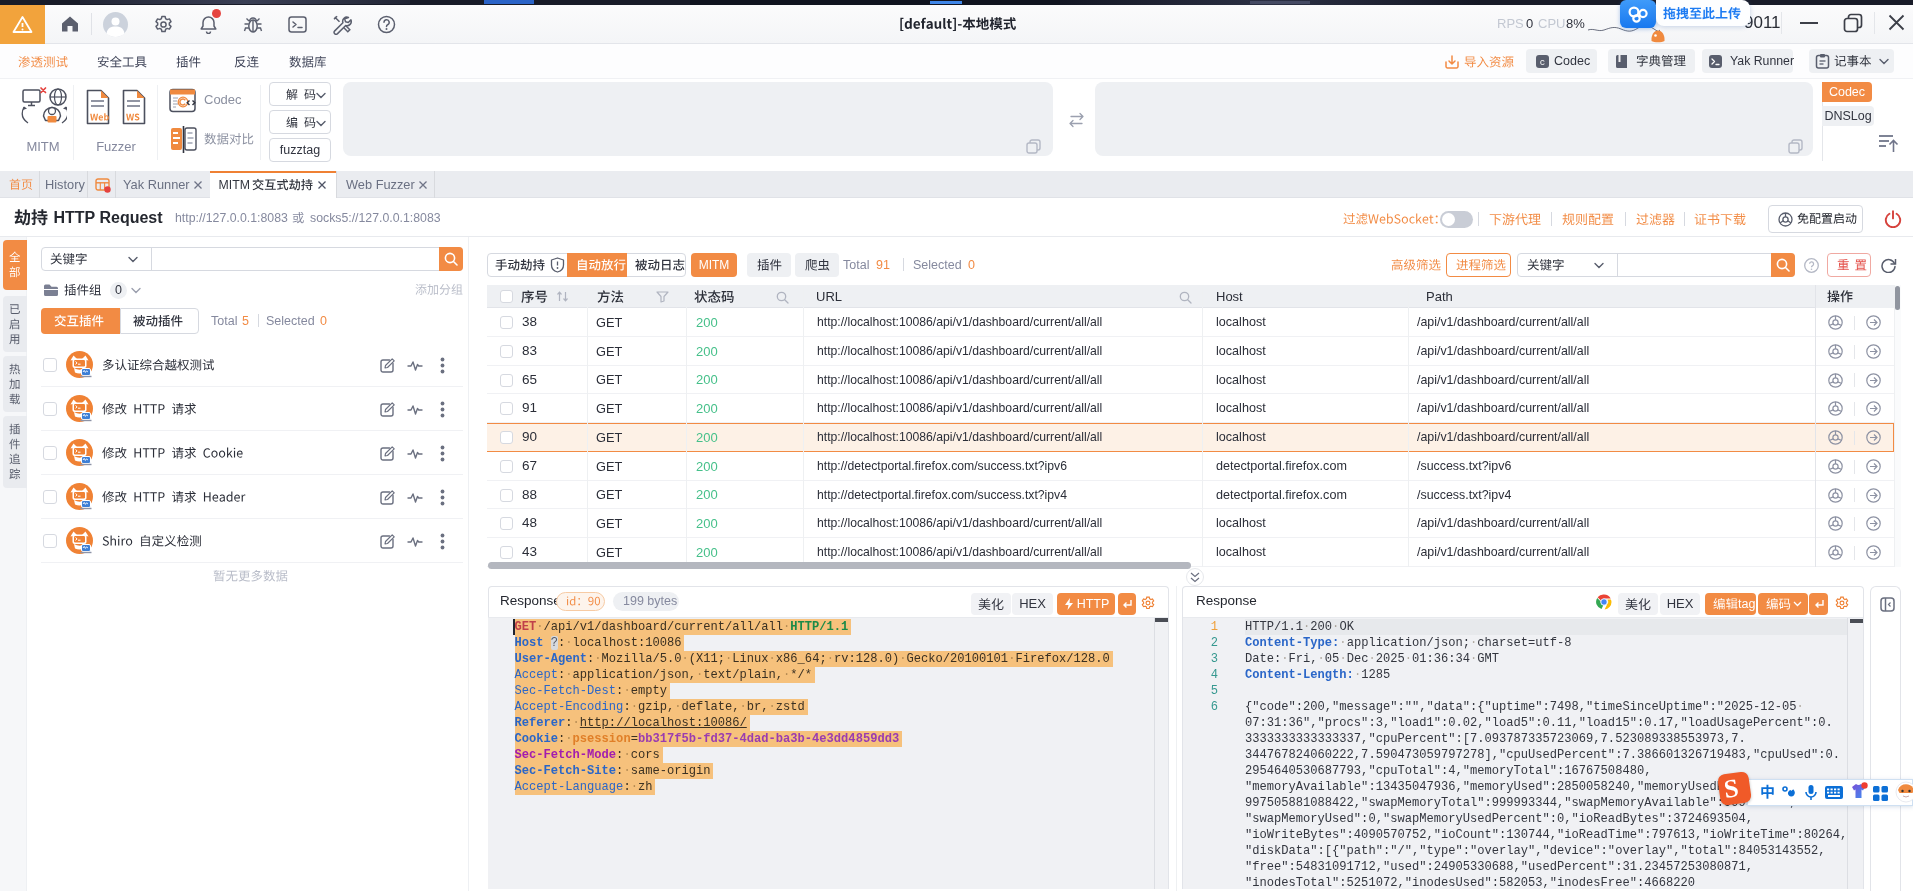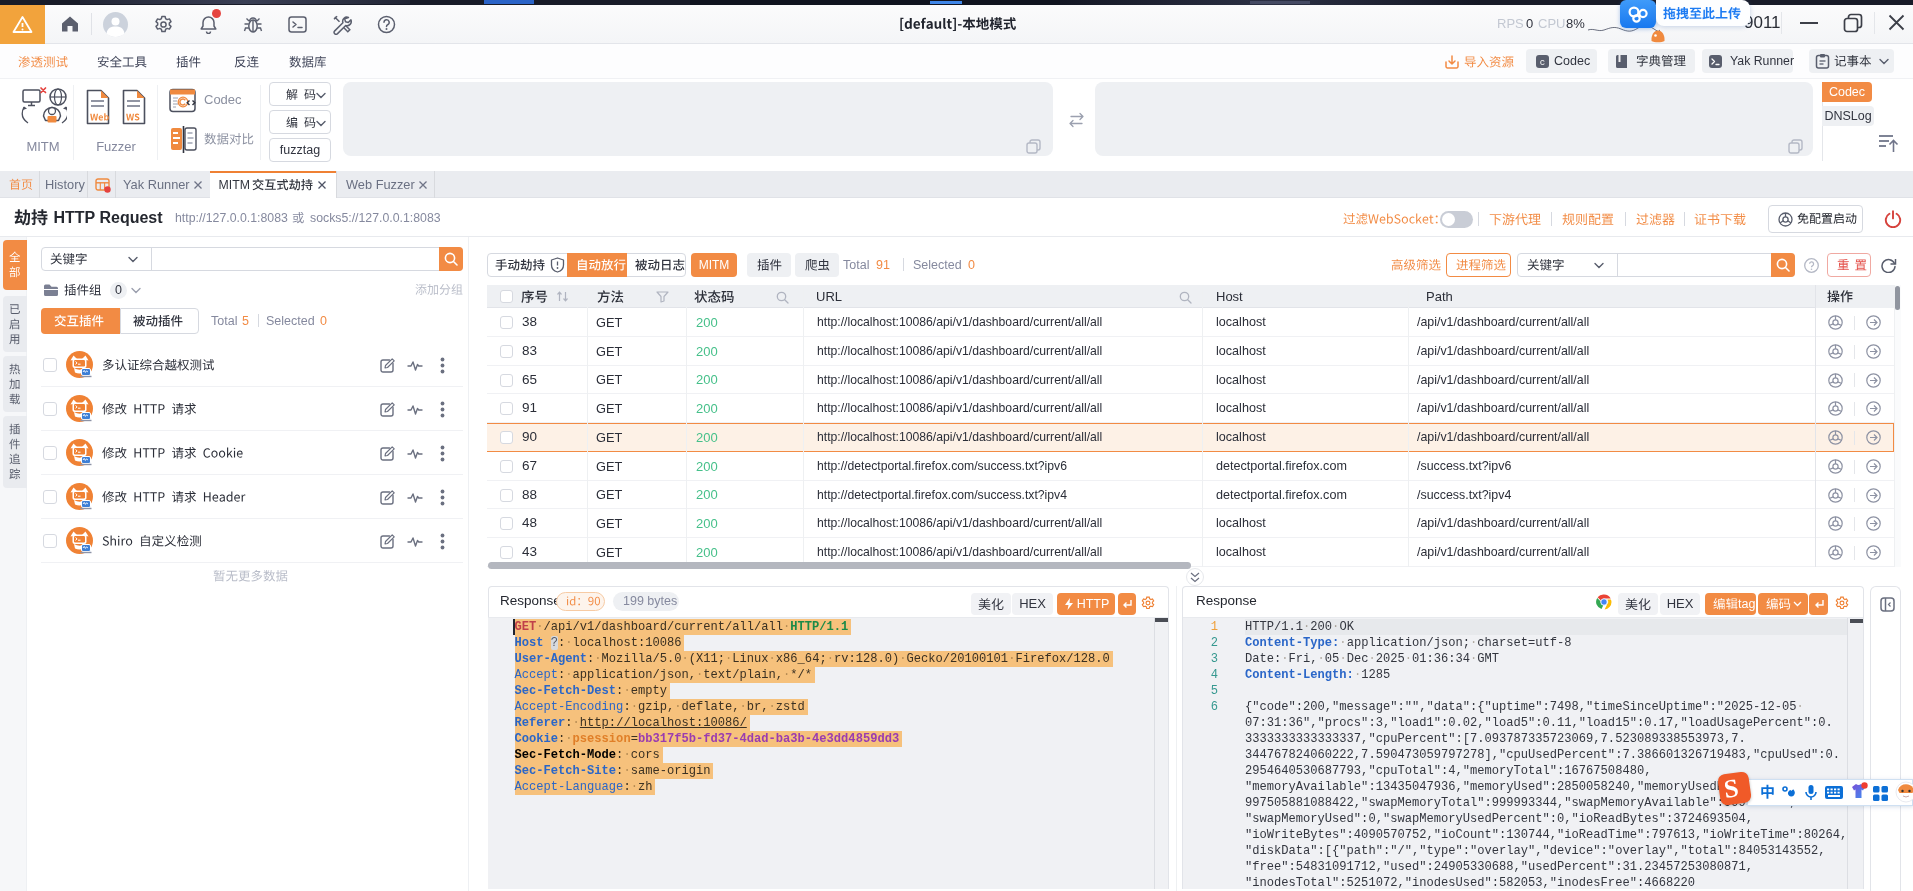--- a/index.html
+++ b/index.html
@@ -1201,25 +1201,25 @@
       <circle cx="8" cy="8" r="2.2" stroke="#ef8134" stroke-width="1.3" fill="none"></circle>
     </svg>
     <div class="" style="left:488px;top:618px;width:680px;height:271px;background:#f0f1f4"></div>
     <div class="" style="left:1154px;top:618px;width:1px;height:271px;background:#dcdee3"></div>
     <div class="" style="left:1155px;top:618px;width:13px;height:4px;background:#4a4d55"></div>
     <div class="" style="left:513px;top:619px;width:2px;height:16px;background:#202430"></div>
     <div style="left:514.5px;top:619px;height:16px;font-family:&quot;Liberation Mono&quot;,monospace;font-size:12.1px;line-height:16px;white-space:pre;background:#f6c17c;padding:0 3px 0 0"><span style="font-weight:bold;color:#c0404a">GET</span><span style="color:#3a3022"><span style="color:rgba(60,40,10,.35)">·</span>/api/v1/dashboard/current/all/all<span style="color:rgba(60,40,10,.35)">·</span></span><span style="font-weight:bold;color:#1b8a47">HTTP/1.1</span></div>
     <div style="left:514.5px;top:635px;height:16px;font-family:&quot;Liberation Mono&quot;,monospace;font-size:12.1px;line-height:16px;white-space:pre;background:#f6c17c;padding:0 3px 0 0"><span style="font-weight:bold;color:#2a66c8">Host</span><span style="">&nbsp;</span><span style="background:#d7dade;color:#555a66;border-radius:2px">?</span><span style="color:#3a3022">:<span style="color:rgba(60,40,10,.35)">·</span>localhost:10086</span></div>
     <div style="left:514.5px;top:651px;height:16px;font-family:&quot;Liberation Mono&quot;,monospace;font-size:12.1px;line-height:16px;white-space:pre;background:#f6c17c;padding:0 3px 0 0"><span style="font-weight:bold;color:#2a66c8">User-Agent</span><span style="color:#3a3022">:<span style="color:rgba(60,40,10,.35)">·</span>Mozilla/5.0<span style="color:rgba(60,40,10,.35)">·</span>(X11;<span style="color:rgba(60,40,10,.35)">·</span>Linux<span style="color:rgba(60,40,10,.35)">·</span>x86_64;<span style="color:rgba(60,40,10,.35)">·</span>rv:128.0)<span style="color:rgba(60,40,10,.35)">·</span>Gecko/20100101<span style="color:rgba(60,40,10,.35)">·</span>Firefox/128.0</span></div>
     <div style="left:514.5px;top:667px;height:16px;font-family:&quot;Liberation Mono&quot;,monospace;font-size:12.1px;line-height:16px;white-space:pre;background:#f6c17c;padding:0 3px 0 0"><span style="color:#2a66c8">Accept</span><span style="color:#3a3022">:<span style="color:rgba(60,40,10,.35)">·</span>application/json,<span style="color:rgba(60,40,10,.35)">·</span>text/plain,<span style="color:rgba(60,40,10,.35)">·</span>*/*</span></div>
-    <div style="left:514.5px;top:683px;height:16px;font-family:&quot;Liberation Mono&quot;,monospace;font-size:12.1px;line-height:16px;white-space:pre;background:#f6c17c;padding:0 3px 0 0"><span style="font-weight:bold;color:#2a66c8">Sec-Fetch-Dest</span><span style="color:#3a3022">:<span style="color:rgba(60,40,10,.35)">·</span>empty</span></div>
+    <div style="left:514.5px;top:683px;height:16px;font-family:&quot;Liberation Mono&quot;,monospace;font-size:12.1px;line-height:16px;white-space:pre;background:#f6c17c;padding:0 3px 0 0"><span style="font-weight:normal;color:#2a66c8">Sec-Fetch-Dest</span><span style="color:#3a3022">:<span style="color:rgba(60,40,10,.35)">·</span>empty</span></div>
     <div style="left:514.5px;top:699px;height:16px;font-family:&quot;Liberation Mono&quot;,monospace;font-size:12.1px;line-height:16px;white-space:pre;background:#f6c17c;padding:0 3px 0 0"><span style="color:#2a66c8">Accept-Encoding</span><span style="color:#3a3022">:<span style="color:rgba(60,40,10,.35)">·</span>gzip,<span style="color:rgba(60,40,10,.35)">·</span>deflate,<span style="color:rgba(60,40,10,.35)">·</span>br,<span style="color:rgba(60,40,10,.35)">·</span>zstd</span></div>
     <div style="left:514.5px;top:715px;height:16px;font-family:&quot;Liberation Mono&quot;,monospace;font-size:12.1px;line-height:16px;white-space:pre;background:#f6c17c;padding:0 3px 0 0"><span style="font-weight:bold;color:#2a66c8">Referer</span><span style="color:#3a3022">:<span style="color:rgba(60,40,10,.35)">·</span></span><span style="color:#3a3022;text-decoration:underline">http://localhost:10086/</span></div>
     <div style="left:514.5px;top:731px;height:16px;font-family:&quot;Liberation Mono&quot;,monospace;font-size:12.1px;line-height:16px;white-space:pre;background:#f6c17c;padding:0 3px 0 0"><span style="font-weight:bold;color:#2a66c8">Cookie</span><span style="color:#3a3022">:<span style="color:rgba(60,40,10,.35)">·</span></span><span style="font-weight:bold;color:#e07f28">psession</span><span style="color:#3a3022">=</span><span style="font-weight:bold;color:#9a3cb0">bb317f5b-fd37-4dad-ba3b-4e3dd4859dd3</span></div>
-    <div style="left:514.5px;top:747px;height:16px;font-family:&quot;Liberation Mono&quot;,monospace;font-size:12.1px;line-height:16px;white-space:pre;background:#f6c17c;padding:0 3px 0 0"><span style="font-weight:bold;color:#000000">Sec-Fetch-Mode</span><span style="color:#3a3022">:<span style="color:rgba(60,40,10,.35)">·</span>cors</span></div>
+    <div style="left:514.5px;top:747px;height:16px;font-family:&quot;Liberation Mono&quot;,monospace;font-size:12.1px;line-height:16px;white-space:pre;background:#f6c17c;padding:0 3px 0 0"><span style="font-weight:bold;color:#a21caf">Sec-Fetch-Mode</span><span style="color:#3a3022">:<span style="color:rgba(60,40,10,.35)">·</span>cors</span></div>
     <div style="left:514.5px;top:763px;height:16px;font-family:&quot;Liberation Mono&quot;,monospace;font-size:12.1px;line-height:16px;white-space:pre;background:#f6c17c;padding:0 3px 0 0"><span style="font-weight:bold;color:#2a66c8">Sec-Fetch-Site</span><span style="color:#3a3022">:<span style="color:rgba(60,40,10,.35)">·</span>same-origin</span></div>
     <div style="left:514.5px;top:779px;height:16px;font-family:&quot;Liberation Mono&quot;,monospace;font-size:12.1px;line-height:16px;white-space:pre;background:#f6c17c;padding:0 3px 0 0"><span style="color:#2a66c8">Accept-Language</span><span style="color:#3a3022">:<span style="color:rgba(60,40,10,.35)">·</span>zh</span></div>
     <div class="" style="left:1182px;top:586px;width:682px;height:303px;background:#fff;border:1px solid #e2e4e9;border-radius:4px 4px 0 0;border-bottom:none"></div>
     <div class="" style="left:1176px;top:586px;width:1px;height:305px;background:#eef0f2"></div>
     <div class="" style="left:1183px;top:617px;width:680px;height:1px;background:#e8eaee"></div>
     <span style="position:absolute;left:1196px;top:590.9px;font-family:&quot;Liberation Sans&quot;,sans-serif;font-size:13.5px;font-weight:400;color:#24272f;line-height:20.2px;white-space:pre;">Response</span>
     <svg style="position:absolute;left:1596px;top:594px;" width="16" height="16" viewBox="0 0 16 16" fill="none">
       <circle cx="8" cy="8" r="7.5" fill="#fff"></circle>
       <path d="M8 .5 A7.5 7.5 0 0 1 14.7 4.5 H8 A3.6 3.6 0 0 0 4.8 6.4 L1.6 3.2 A7.5 7.5 0 0 1 8 .5 Z" fill="#ea4335"></path>
       <path d="M15.5 8 A7.5 7.5 0 0 1 8.6 15.5 L11.5 9.7 A3.6 3.6 0 0 0 11.4 5.5 H14.9 A7.5 7.5 0 0 1 15.5 8 Z" fill="#fbbc05"></path>

